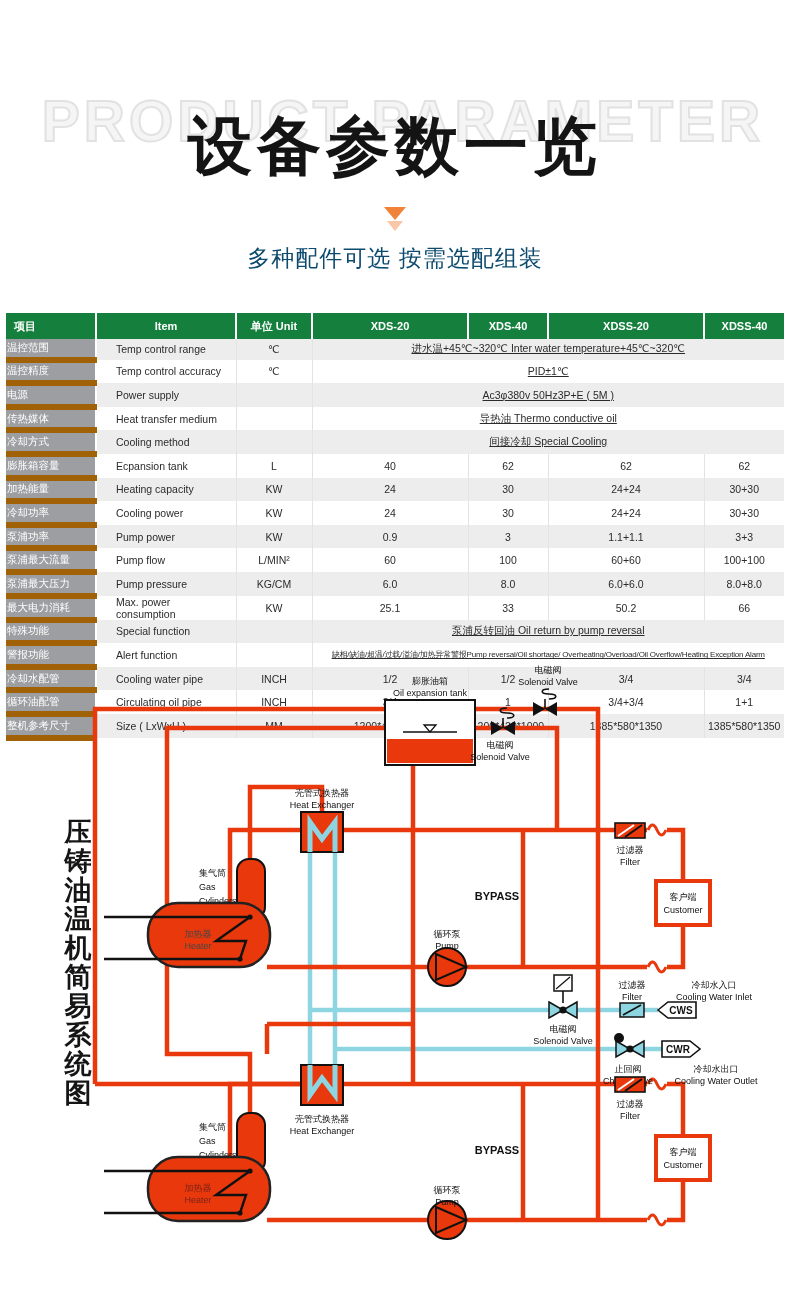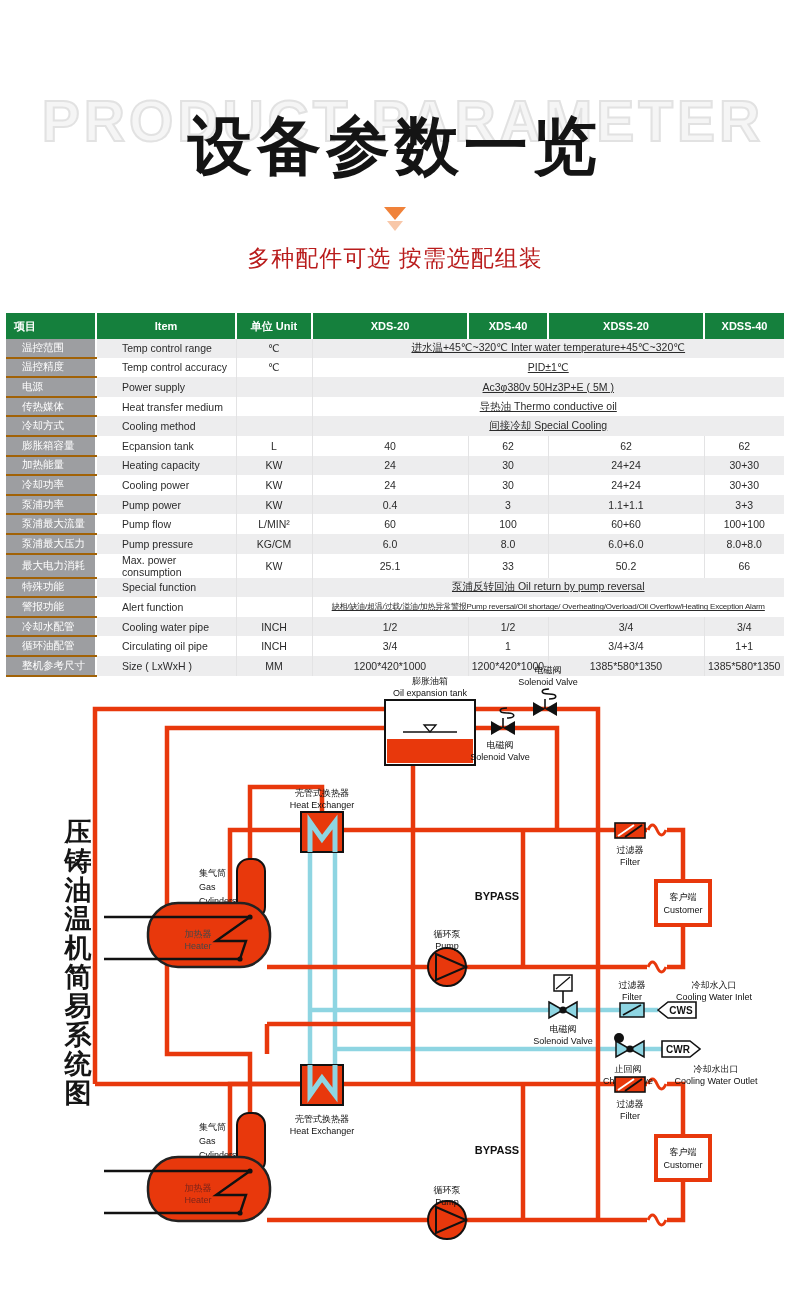--- a/index.html
+++ b/index.html
@@ -4,34 +4,34 @@
 <style>
   html,body{margin:0;padding:0;background:#fff;}
   body{width:790px;height:1309px;position:relative;font-family:"Liberation Sans","DejaVu Sans",sans-serif;overflow:hidden;}
   .abs{position:absolute;}
   
   .watermark{top:88px;left:8px;width:790px;text-align:center;font-size:57px;font-weight:800;letter-spacing:4px;color:#f5f5f5;-webkit-text-stroke:2px #e2e2e2;white-space:nowrap;}
   .big-title{top:103px;left:0;width:790px;text-align:center;font-size:64px;font-weight:900;color:#141414;letter-spacing:5px;}
   .arrow-wrap{top:207px;left:0;width:790px;display:flex;flex-direction:column;align-items:center;}
   .arrow-main{width:0;height:0;border-left:11px solid transparent;border-right:11px solid transparent;border-top:13px solid #f0823a;}
   .arrow-fade{width:0;height:0;margin-top:1px;border-left:8px solid transparent;border-right:8px solid transparent;border-top:10px solid #f8c7a8;}
-  .subtitle{top:243px;left:0;width:790px;text-align:center;font-size:23px;color:#b91c1c;letter-spacing:1px;}
+  .subtitle{top:243px;left:0;width:790px;text-align:center;font-size:23px;color:#0c4a6e;letter-spacing:1px;}
   
   .tbl-wrap{top:313px;left:6px;width:778px;}
   table{border-collapse:collapse;width:778px;table-layout:fixed;font-size:10.5px;color:#2b2b2b;}
   col.c0{width:90px;}col.c1{width:140px;}col.c2{width:76px;}col.c3{width:156px;}col.c4{width:80px;}col.c5{width:156px;}col.c6{width:80px;}
   thead th{background:#15803d;color:#fff;font-weight:bold;height:26px;padding:0 4px;border-right:2px solid #fff;font-size:11px;}
   thead th:first-child{text-align:left;padding-left:8px;}
   thead th:last-child{border-right:none;margin-top:37px;}
   thead th.c3h,thead th.c4h,thead th.c5h,thead th.c6h{text-align:center;}
   tbody td{height:17.6px;padding:0 3px;vertical-align:middle;}
   tbody tr:nth-child(odd) td{background:#ededee;}
   tbody tr:nth-child(even) td{background:#ffffff;}
-  td.lbl{background:#9d9ea1 !important;color:#fff;padding-left:16px;border-bottom:2px solid #a16207;border-right:2px solid #fff;}
-  td.item{padding-left:25px;border-right:1px solid #e3e3e4;}
+  td.lbl{background:#9d9ea1 !important;color:#fff;padding-left:1px;border-bottom:6px solid #a16207;border-right:2px solid #fff;}
+  td.item{padding-left:19px;border-right:1px solid #e3e3e4;}
   td.unit,td.val{text-align:center;border-right:1px solid #e3e3e4;}
   td.val:last-child{border-right:none;}
   td.span{text-align:center;text-decoration:underline;}
   td.tiny{font-size:8px;letter-spacing:-0.2px;}
   
   .diagram{top:645px;left:0;}
   svg text{font-family:"Liberation Sans","DejaVu Sans",sans-serif;}
   .dlbl{font-size:9px;fill:#111;}
   .dlbl-dk{font-size:9px;fill:#474747;}
   .dlbl-rd{font-size:9px;fill:#7c241a;}
@@ -127,21 +127,21 @@
           <td class="unit">KW</td>
           <td class="val">24</td>
           <td class="val">30</td>
           <td class="val">24+24</td>
           <td class="val">30+30</td>
         </tr>
         <tr>
           <td class="lbl">泵浦功率</td>
           <td class="item">Pump power</td>
           <td class="unit">KW</td>
-          <td class="val">0.4</td>
+          <td class="val">0.9</td>
           <td class="val">3</td>
           <td class="val">1.1+1.1</td>
           <td class="val">3+3</td>
         </tr>
         <tr>
           <td class="lbl">泵浦最大流量</td>
           <td class="item">Pump flow</td>
           <td class="unit">L/MIN²</td>
           <td class="val">60</td>
           <td class="val">100</td>

